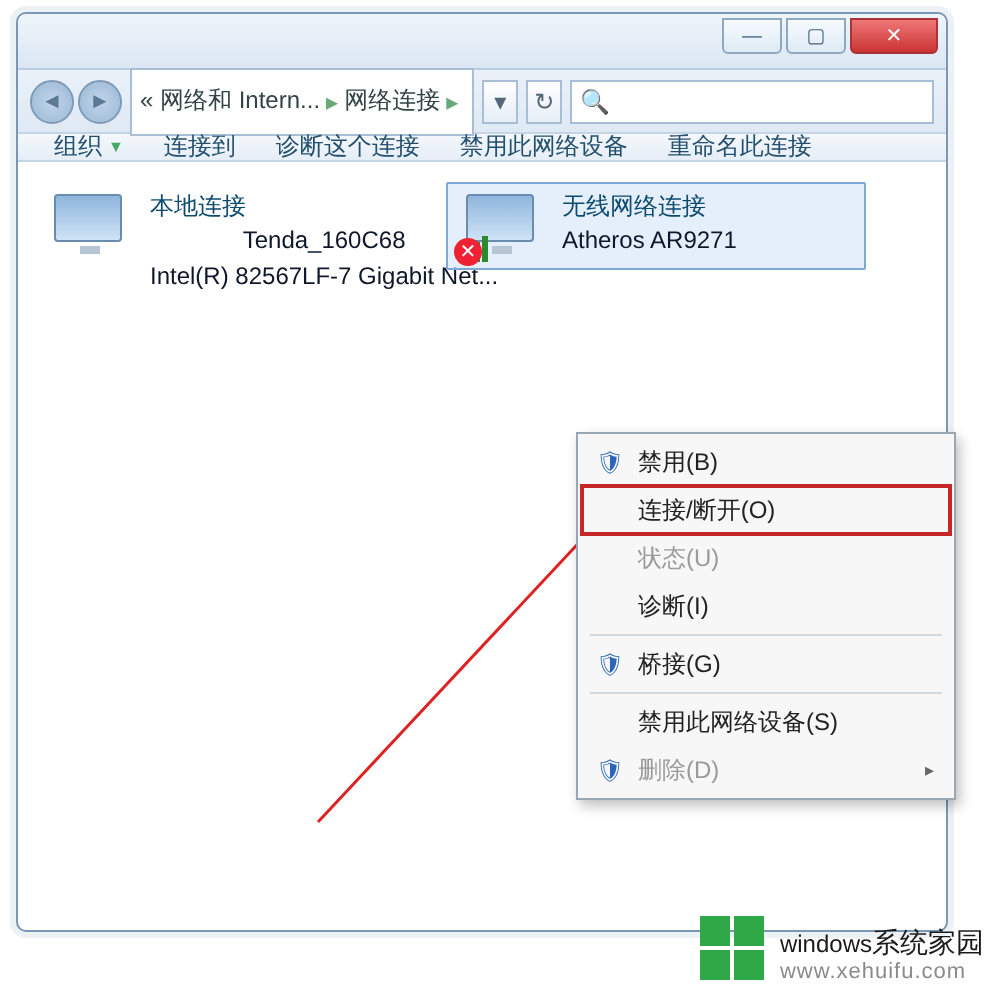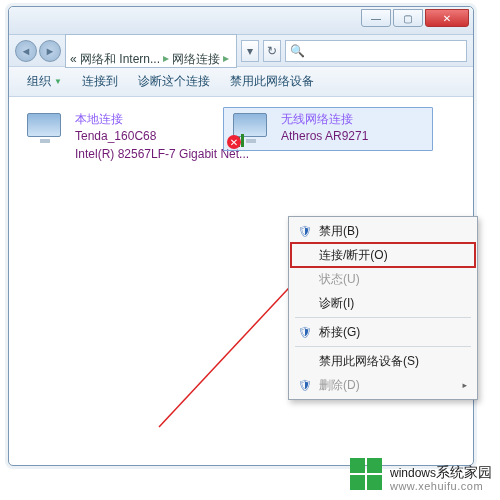--- a/index.html
+++ b/index.html
@@ -18,42 +18,42 @@
     background: linear-gradient(#f7fbff,#dfeaf5); display:flex; align-items:center; justify-content:center;
     font-size:10px; color:#4a647c; }
   .tb-close { background: linear-gradient(#e77,#c33); color:#fff; border-color:#a33; width:44px; }
   .addr {
     height: 32px; background: linear-gradient(#eaf1f9,#dfe9f4); display:flex; align-items:center;
     padding: 0 6px; gap:4px; border-bottom:1px solid #c5d5e5;
   }
   .nav-circle { width:22px; height:22px; border-radius:50%; background: radial-gradient(#bfd4ea,#9cb8d4);
     border:1px solid #7f9bb7; display:flex; align-items:center; justify-content:center; color:#5b7894; font-size:11px;}
   .nav-circle + .nav-circle { margin-left:-2px;}
-  .crumb { flex:0 0 auto; height:22px; background:#fff; border:1px solid #a8bed4; display:flex; 
+  .crumb { flex:0 0 auto; height:22px; background:#fff; border:1px solid #a8bed4; display:flex; align-items:center;
     padding:16px 4px; max-width:190px; overflow:hidden; white-space:nowrap; font-size:12px; color:#344;}
   .crumb .chev{ margin:0 3px; color:#6a7;}
   .small-btn{ width:18px; height:22px; background:linear-gradient(#fdfefe,#e7eef7); border:1px solid #a8bed4; display:flex;align-items:center;justify-content:center;color:#567;}
   .search{ flex:1; height:22px; background:#fff; border:1px solid #a8bed4; display:flex; align-items:center; padding:0 4px; color:#9aa;}
   .search .mag{ color:#6a88a6; margin-right:4px;}
-  .toolbar{ height:30px; background:linear-gradient(#f4f8fc,#e5edf6); border-bottom:1px solid #c5d5e5;
+  .toolbar{ height:14px; background:linear-gradient(#f4f8fc,#e5edf6); border-bottom:1px solid #c5d5e5;
     display:flex; align-items:center; padding:0 8px; gap:0; color:#24506f;}
   .tb-item{ padding:3px 10px; border-radius:2px; display:flex; align-items:center; gap:3px;}
   .tb-item .drop{ font-size:8px; color:#4a6;}
   .content{ position:relative; padding:12px 10px; height: calc(100% - 90px); }
   .conn{ display:flex; align-items:flex-start; gap:8px; position:absolute;}
   .ico{ width:44px; height:36px; position:relative;}
   .mon{ position:absolute; left:4px; top:2px; width:34px; height:24px; background:linear-gradient(#8fb6dd,#cfe3f5); border:1px solid #6a8caf; border-radius:2px;}
   .mon:after{content:""; position:absolute; left:12px; top:25px; width:10px; height:4px; background:#b7c6d5;}
   .bars{ position:absolute; left:0; bottom:0; display:flex; align-items:flex-end; gap:1px;}
   .bars span{ width:3px; background:#2b8a2b;}
   .bars span:nth-child(1){height:4px}.bars span:nth-child(2){height:7px}.bars span:nth-child(3){height:10px}.bars span:nth-child(4){height:13px}
   .x-mark{ position:absolute; left:-2px; bottom:-2px; width:14px; height:14px; background:#e23; border-radius:50%; color:#fff; font-size:10px; display:flex;align-items:center;justify-content:center;}
   .ctxt{ line-height:1.45;}
-  .ctxt .t1{ color:#8b5cf6;}
-  .ctxt .t2{ color:#701a75;}
+  .ctxt .t1{ color:#0c4a6e;}
+  .ctxt .t2{ color:#0f172a;text-align:center;}
   .sel{ position:absolute; left:214px; top:10px; width:210px; height:44px; border:1px solid #7fa7d8; background:rgba(180,210,245,.35); border-radius:1px;}
   .ctx{
     position:absolute; left:288px; top:216px; width:190px; background:#f7f7f7; border:1px solid #9aa6b2;
     box-shadow:2px 3px 6px rgba(0,0,0,.25); padding:2px;
   }
   .ctx-row{ height:24px; display:flex; align-items:center; padding:0 8px 0 28px; position:relative; color:#222;}
   .ctx-row.dis{ color:#9a9a9a;}
   .ctx-row .ic{ position:absolute; left:6px; width:16px; height:16px; display:flex;align-items:center;justify-content:center; font-size:11px;}
   .ctx-row .arr{ margin-left:auto; color:#666; font-size:9px;}
   .shield{ color:#2a66b5;}
@@ -98,20 +98,21 @@
   </div>
 
   <div class="toolbar">
     <div class="tb-item">
       <span>组织</span>
         <span class="drop">▼</span>
     </div>
     <div class="tb-item">连接到</div>
     <div class="tb-item">诊断这个连接</div>
     <div class="tb-item">禁用此网络设备</div>
+    <div class="tb-item">重命名此连接</div>
   </div>
 
   <div class="content">
 
     <div class="conn" style="left:14px; top:14px;">
       <div class="ico">
         <div class="mon"></div>
       </div>
       <div class="ctxt">
         <div class="t1">本地连接</div>

